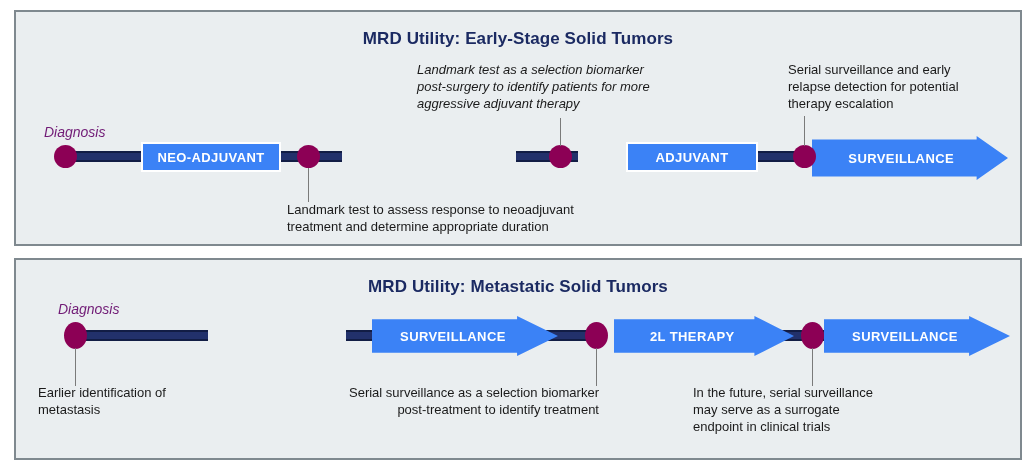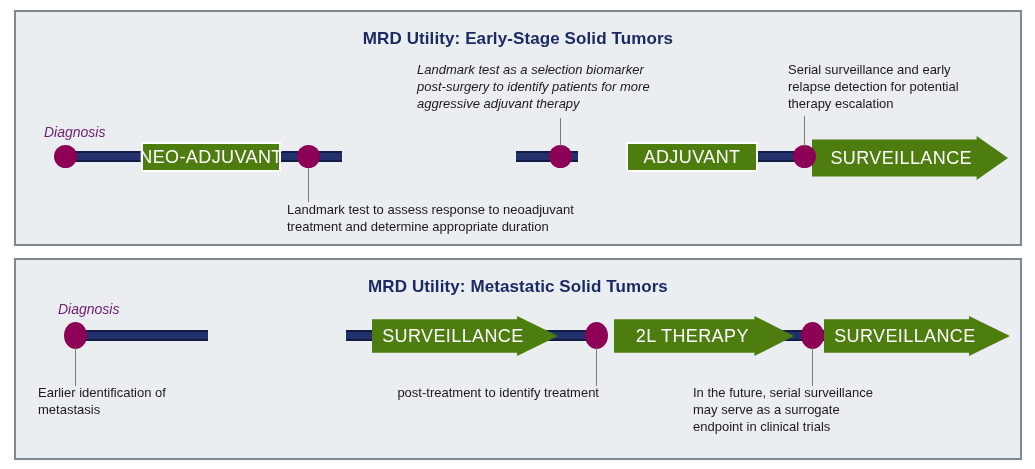--- a/index.html
+++ b/index.html
@@ -60,24 +60,24 @@
     height: 11px;
     background: #22316b;
     border-top: 2px solid #121d45;
     border-bottom: 2px solid #121d45;
     box-sizing: border-box;
   }
 
   
   .stage {
     position: absolute;
-    background: #4d7c0f;
+    background: #3b82f6;
     color: #ffffff;
-    font-size: 18px;
-    font-weight: normal;
+    font-size: 13px;
+    font-weight: bold;
     letter-spacing: 0.4px;
     display: flex;
     align-items: center;
     justify-content: center;
     box-sizing: border-box;
     white-space: nowrap;
   }
   .stage.rect {
     border: 2px solid #ffffff;
   }
@@ -207,20 +207,21 @@
     <div class="leader" style="left:59px;  top:88px; height:38px;"></div>
     <div class="leader" style="left:580px; top:88px; height:38px;"></div>
     <div class="leader" style="left:796px; top:88px; height:38px;"></div>
 
     <div class="callout left" style="left:22px; top:124px; width:190px;">
       <div>Earlier identification of</div>
       <div>metastasis</div>
     </div>
 
     <div class="callout right" style="left:250px; top:124px; width:333px;">
+      <div>Serial surveillance as a selection biomarker</div>
       <div>post-treatment to identify treatment</div>
     </div>
 
     <div class="callout left" style="left:677px; top:124px; width:250px;">
       <div>In the future, serial surveillance</div>
       <div>may serve as a surrogate</div>
       <div>endpoint in clinical trials</div>
     </div>
 
   </div>

